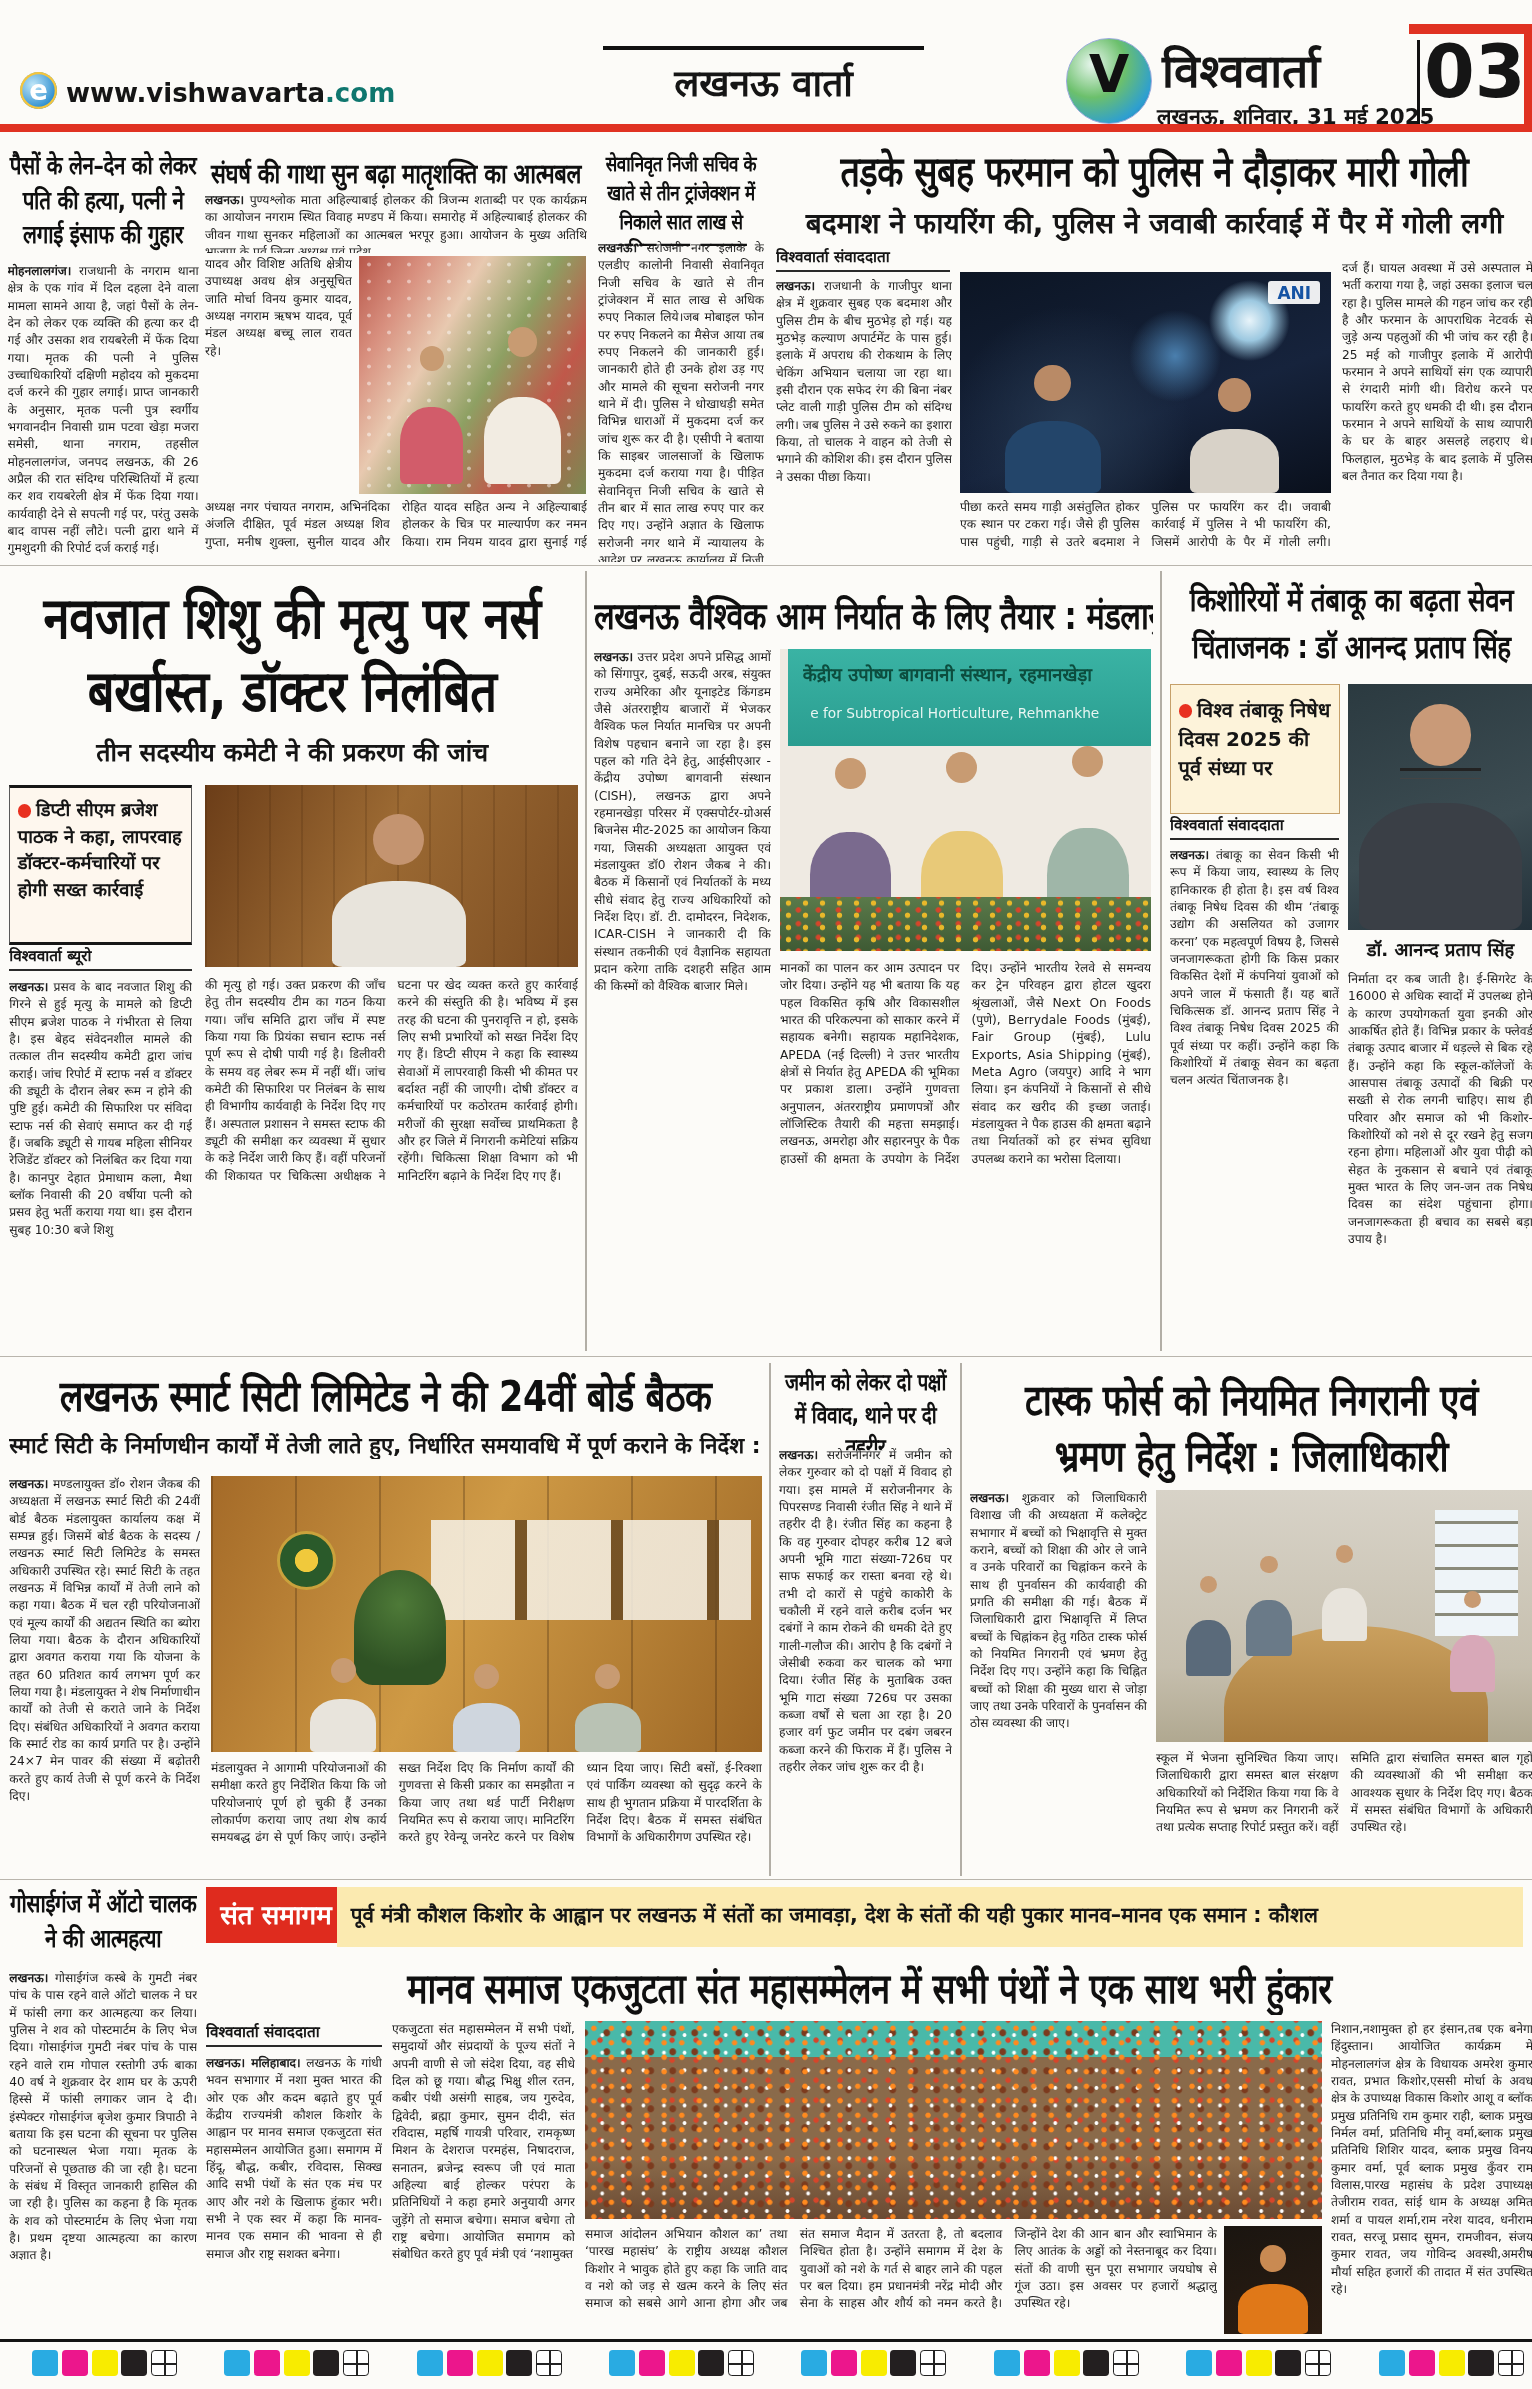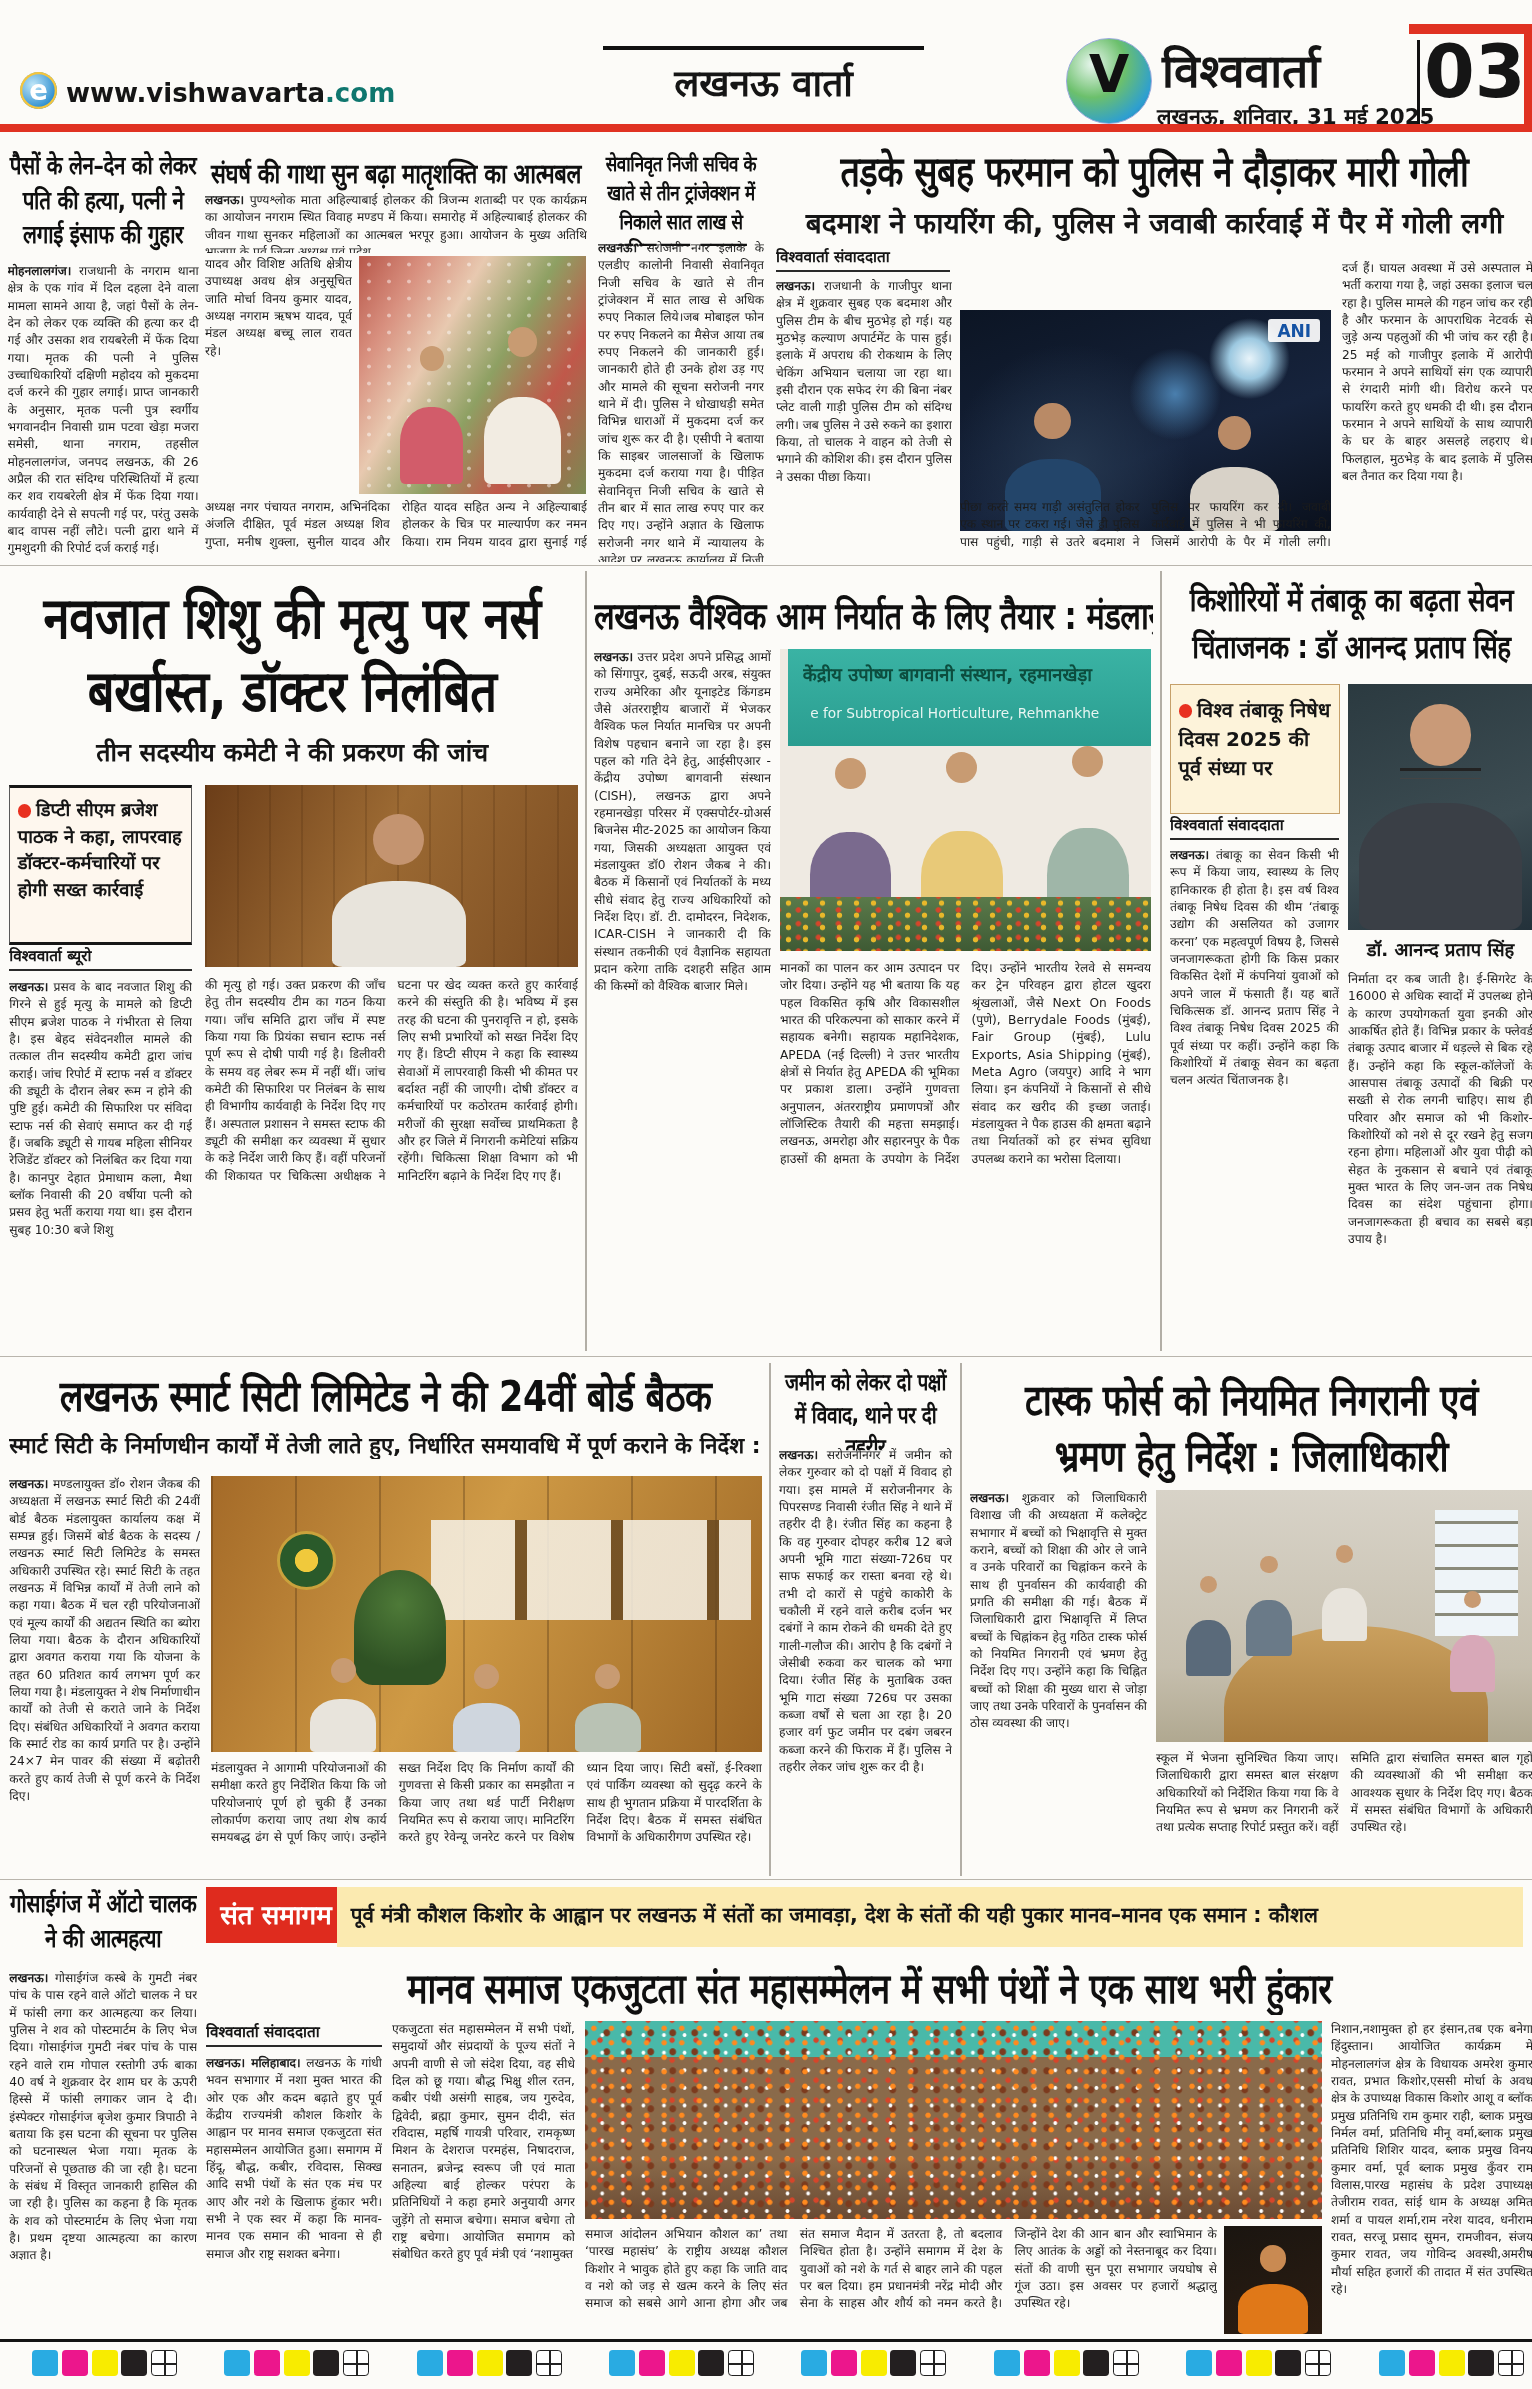--- a/index.html
+++ b/index.html
@@ -62,21 +62,21 @@
   </div>
   <div class="abs body-txt cols2" style="left:205px;top:499px;width:382px;height:63px;">अध्यक्ष नगर पंचायत नगराम, अभिनंदिका अंजलि दीक्षित, पूर्व मंडल अध्यक्ष शिव गुप्ता, मनीष शुक्ला, सुनील यादव और रोहित यादव सहित अन्य ने अहिल्याबाई होलकर के चित्र पर माल्यार्पण कर नमन किया। राम नियम यादव द्वारा सुनाई गई जीवन गाथा का आभास महिलाओं को भरपूर हुआ। कार्यक्रम के मुख्य अतिथि ने सभी के प्रति आभार व्यक्त करते हुए सभी का सम्मान किया।</div>
 
   <div class="abs hl ctr" style="left:598px;top:150px;width:166px;font-size:17px;line-height:1.4;height:79px;overflow:hidden;">सेवानिवृत निजी सचिव के खाते से तीन ट्रांजेक्शन में निकाले सात लाख से अधिक रुपए ,मुकदमा</div>
   <div class="abs body-txt" style="left:598px;top:240px;width:166px;height:322px;"><span class="dl">लखनऊ।</span> <span>सरोजनी नगर इलाके के एलडीए कालोनी निवासी सेवानिवृत निजी सचिव के खाते से तीन ट्रांजेक्शन में सात लाख से अधिक रुपए निकाल लिये।जब मोबाइल फोन पर रुपए निकलने का मैसेज आया तब रुपए निकलने की जानकारी हुई।जानकारी होते ही उनके होश उड़ गए और मामले की सूचना सरोजनी नगर थाने में दी। पुलिस ने धोखाधड़ी समेत विभिन्न धाराओं में मुकदमा दर्ज कर जांच शुरू कर दी है। एसीपी ने बताया कि साइबर जालसाजों के खिलाफ मुकदमा दर्ज कराया गया है। पीड़ित सेवानिवृत्त निजी सचिव के खाते से तीन बार में सात लाख रुपए पार कर दिए गए। उन्होंने अज्ञात के खिलाफ सरोजनी नगर थाने में न्यायालय के आदेश पर लखनऊ कार्यालय में निजी सचिव के पद से सेवानिवृत्त होने की जानकारी दी।</span></div>
 
   <div class="abs hl ctr nowrap" style="left:776px;top:142px;width:757px;font-size:34px;">तड़के सुबह फरमान को पुलिस ने दौड़ाकर मारी गोली</div>
   <div class="abs ctr nowrap" style="left:776px;top:203px;width:757px;font-size:28px;font-weight:bold;">बदमाश ने फायरिंग की, पुलिस ने जवाबी कार्रवाई में पैर में गोली लगी</div>
   <div class="abs byline" style="left:776px;top:246px;width:174px;">विश्ववार्ता संवाददाता</div>
   <div class="abs body-txt" style="left:776px;top:278px;width:176px;height:284px;"><span class="dl">लखनऊ।</span> <span>राजधानी के गाजीपुर थाना क्षेत्र में शुक्रवार सुबह एक बदमाश और पुलिस टीम के बीच मुठभेड़ हो गई। यह मुठभेड़ कल्याण अपार्टमेंट के पास हुई। इलाके में अपराध की रोकथाम के लिए चेकिंग अभियान चलाया जा रहा था। इसी दौरान एक सफेद रंग की बिना नंबर प्लेट वाली गाड़ी पुलिस टीम को संदिग्ध लगी। जब पुलिस ने उसे रुकने का इशारा किया, तो चालक ने वाहन को तेजी से भगाने की कोशिश की। इस दौरान पुलिस ने उसका पीछा किया।</span></div>
-  <div class="photo" style="left:960px;top:272px;width:371px;height:221px;background:radial-gradient(circle at 78% 22%,#e8f4fa 0,#9cc8e0 6%,transparent 12%),radial-gradient(circle at 58% 38%,#4a7fae 0,transparent 18%),radial-gradient(circle at 30% 70%,#24364e 0,transparent 40%),linear-gradient(160deg,#0c1524,#16233c 60%,#0a101c);margin-top:38px;">
+  <div class="photo" style="left:960px;top:272px;width:371px;height:221px;background:radial-gradient(circle at 78% 22%,#e8f4fa 0,#9cc8e0 6%,transparent 12%),radial-gradient(circle at 58% 38%,#4a7fae 0,transparent 18%),radial-gradient(circle at 30% 70%,#24364e 0,transparent 40%),linear-gradient(160deg,#0c1524,#16233c 60%,#0a101c);">
     <div class="abs" style="right:10.7px;top:9.2px;background:rgba(255,255,255,.92);color:#1553a4;font-weight:bold;font-size:17px;padding:1.5px 9.2px;border-radius:3.1px;">ANI</div>
     <div class="person" style="left:12%;top:42%;width:26%;height:58%;--coat:#23456a;--skin:#b98a66;"></div>
     <div class="person" style="left:62%;top:48%;width:24%;height:52%;--coat:#d8d2c8;--skin:#b98a66;"></div>
   </div>
   <div class="abs body-txt" style="left:1342px;top:260px;width:191px;height:302px;">दर्ज हैं। घायल अवस्था में उसे अस्पताल में भर्ती कराया गया है, जहां उसका इलाज चल रहा है। पुलिस मामले की गहन जांच कर रही है और फरमान के आपराधिक नेटवर्क से जुड़े अन्य पहलुओं की भी जांच कर रही है। 25 मई को गाजीपुर इलाके में आरोपी फरमान ने अपने साथियों संग एक व्यापारी से रंगदारी मांगी थी। विरोध करने पर फायरिंग करते हुए धमकी दी थी। इस दौरान फरमान ने अपने साथियों के साथ व्यापारी के घर के बाहर असलहे लहराए थे। फिलहाल, मुठभेड़ के बाद इलाके में पुलिस बल तैनात कर दिया गया है।</div>
   <div class="abs body-txt cols2" style="left:960px;top:499px;width:371px;height:63px;">पीछा करते समय गाड़ी असंतुलित होकर एक स्थान पर टकरा गई। जैसे ही पुलिस पास पहुंची, गाड़ी से उतरे बदमाश ने पुलिस पर फायरिंग कर दी। जवाबी कार्रवाई में पुलिस ने भी फायरिंग की, जिसमें आरोपी के पैर में गोली लगी। पकड़ा गया बदमाश फरमान कल्याणपुर का रहने वाला है। उसके खिलाफ आधा दर्जन से अधिक मुकदमे</div>
 
   <div class="rule-h" style="left:0;top:565px;width:1533px;"></div>
 
   <div class="rule-v" style="left:585px;top:571px;height:780px;"></div>

